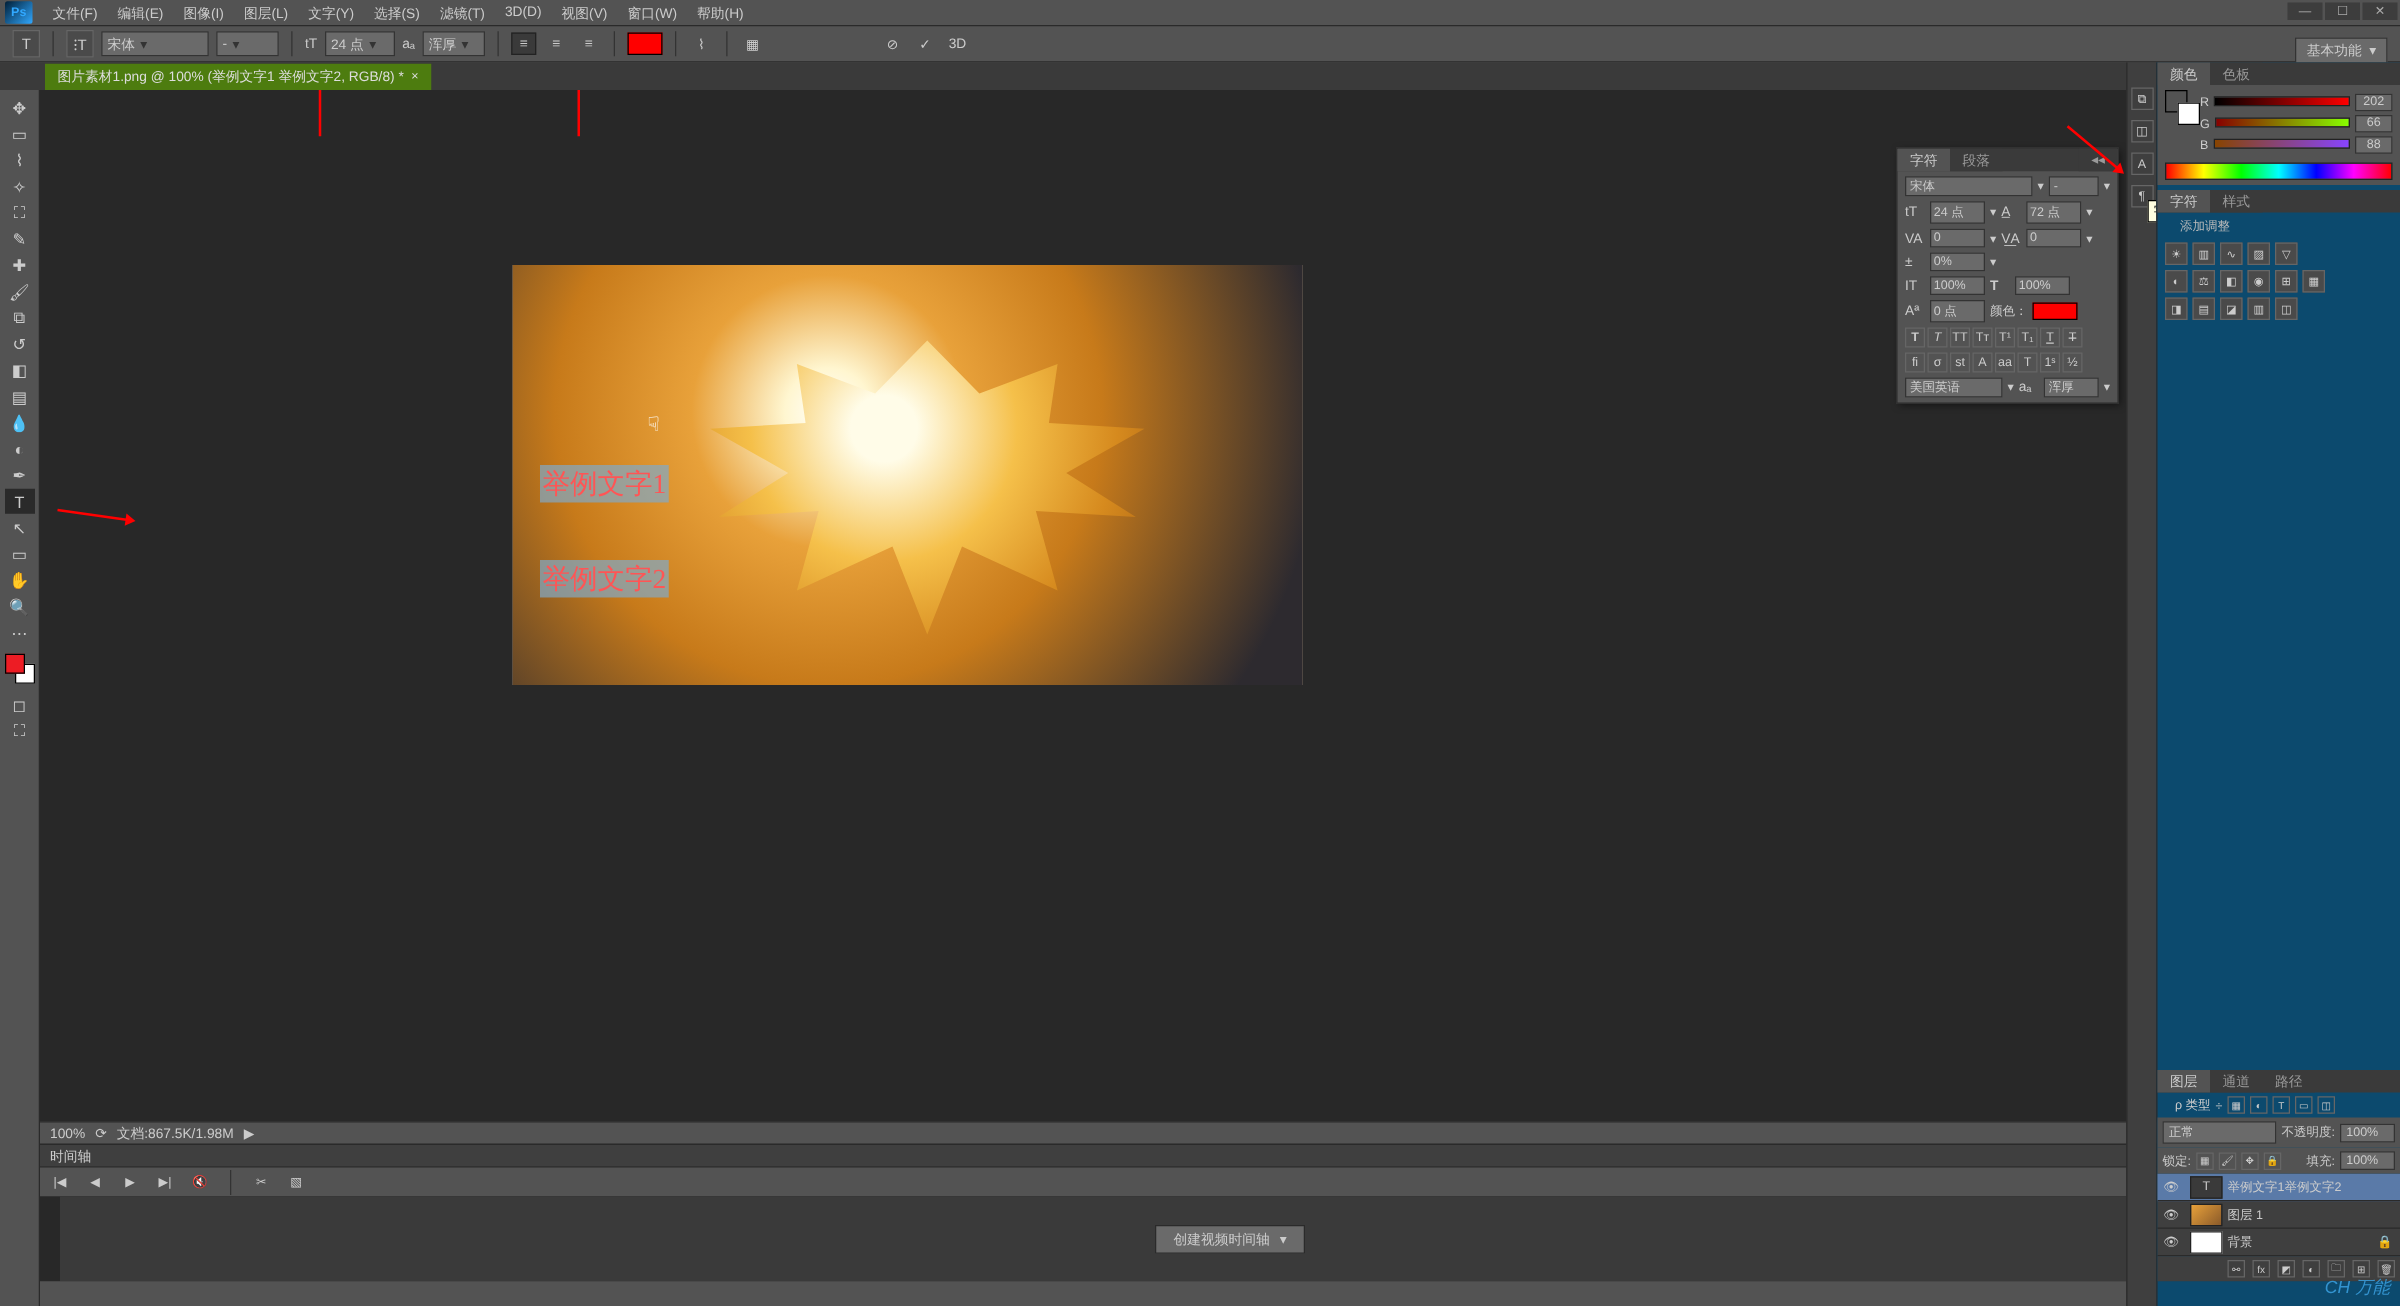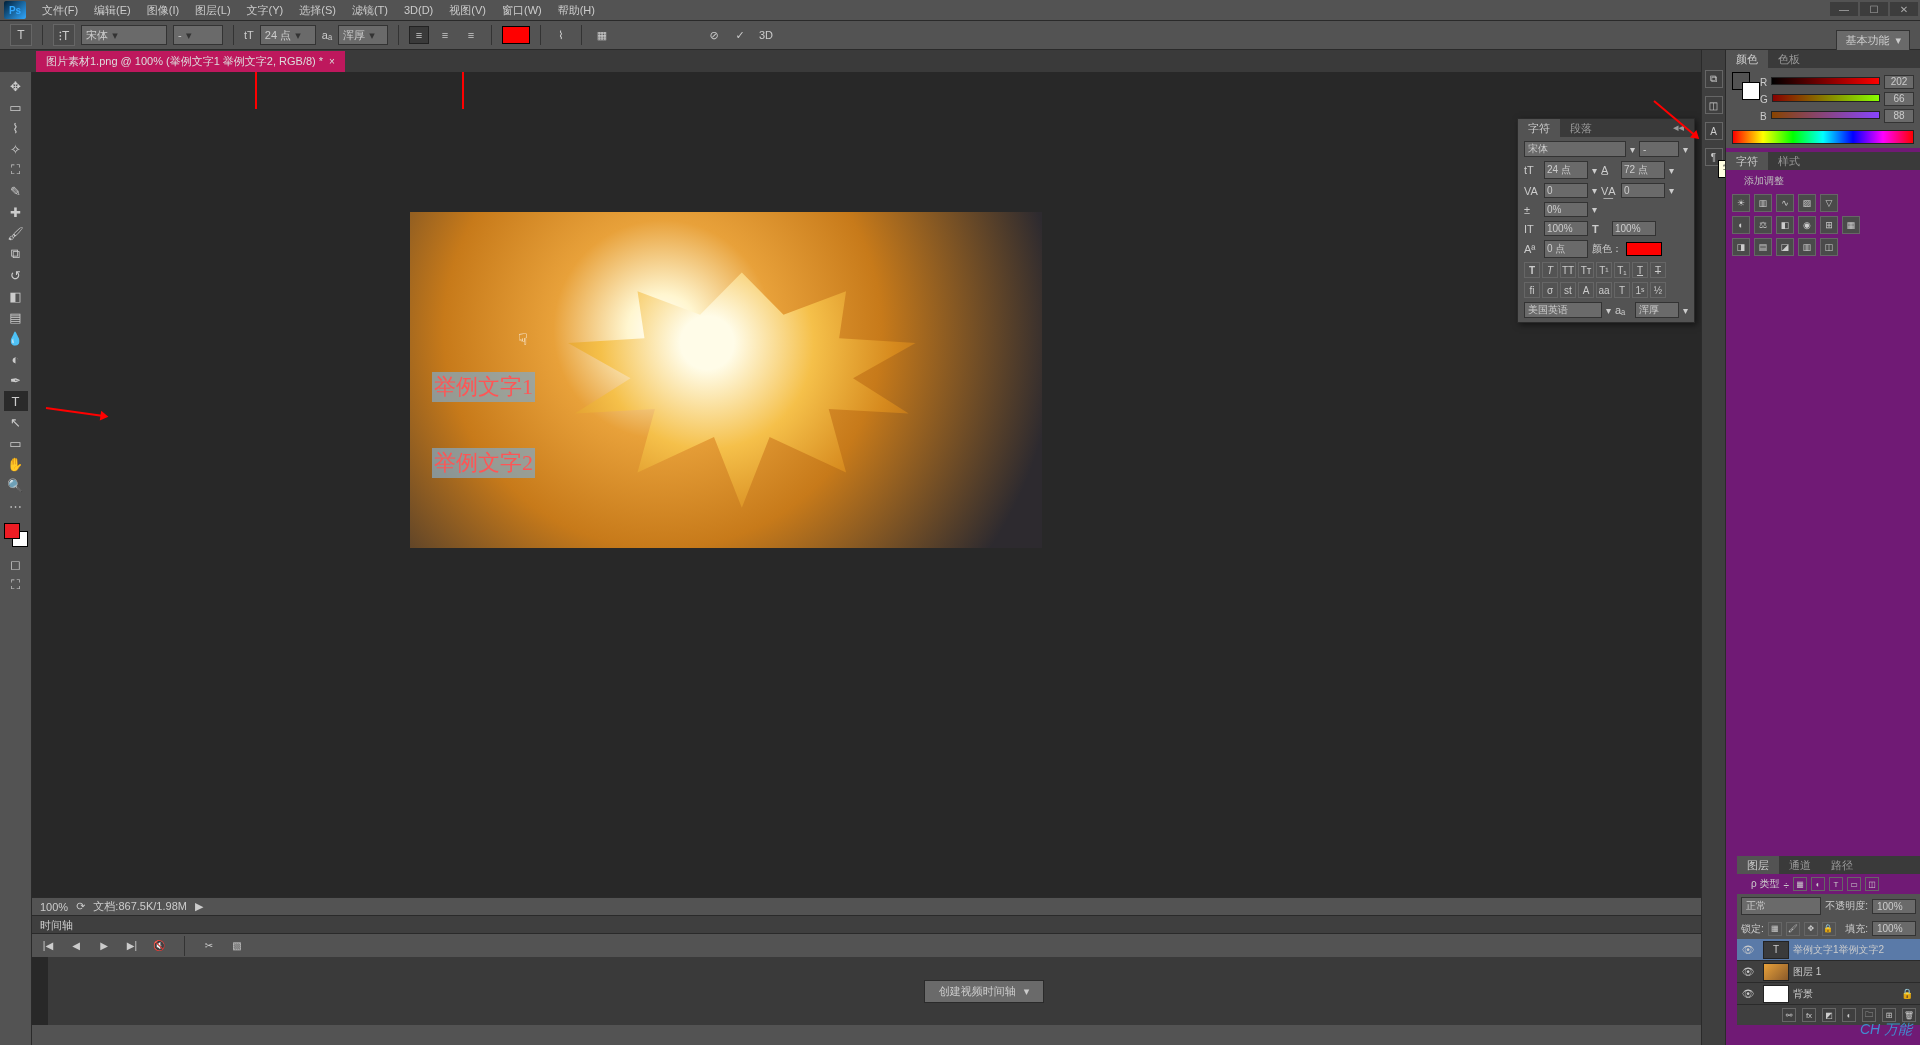--- a/index.html
+++ b/index.html
@@ -17,21 +17,21 @@
 .opt-icon { width: 22px; height: 22px; display: flex; align-items: center; justify-content: center; border: 1px solid #666; background: #4a4a4a; cursor: pointer; font-size: 12px; }
 .opt-dropdown { height: 20px; background: #6a6a6a; border: 1px solid #333; display: flex; align-items: center; padding: 0 4px; font-size: 11px; min-width: 40px; }
 .opt-dd-arrow { width: 14px; text-align: center; color: #333; }
 .color-swatch-red { width: 28px; height: 18px; background: #ff0000; border: 1px solid #000; }
 .align-btn { width: 20px; height: 18px; display: flex; align-items: center; justify-content: center; border: 1px solid transparent; cursor: pointer; }
 .align-btn.active { background: #3a3a3a; border-color: #222; }
 .sep { width: 1px; height: 20px; background: #333; margin: 0 4px; }
 
 
 .tabbar { height: 22px; background: #3a3a3a; display: flex; align-items: center; padding-left: 36px; }
-.doc-tab { background: #be185d; padding: 3px 10px; font-size: 11px; color: #ddd; display: flex; align-items: center; gap: 6px; }
+.doc-tab { background: #4d7c0f; padding: 3px 10px; font-size: 11px; color: #ddd; display: flex; align-items: center; gap: 6px; }
 .tab-close { font-size: 10px; cursor: pointer; }
 
 
 .main { display: flex; height: calc(1045px - 20px - 30px - 22px); }
 
 
 .toolbox { width: 32px; background: #535353; border-right: 1px solid #2a2a2a; display: flex; flex-direction: column; align-items: center; padding-top: 4px; gap: 1px; }
 .tool { width: 24px; height: 20px; display: flex; align-items: center; justify-content: center; cursor: pointer; color: #ccc; font-size: 13px; }
 .tool.active { background: #2a2a2a; }
 .fgbg { position: relative; width: 24px; height: 24px; margin-top: 6px; }
@@ -57,42 +57,42 @@
 
 .status-bar { position: absolute; bottom: 130px; left: 32px; right: 230px; height: 18px; background: #535353; display: flex; align-items: center; padding: 0 8px; font-size: 11px; gap: 8px; border-top: 1px solid #2a2a2a; }
 .timeline-header { position: absolute; bottom: 112px; left: 32px; right: 230px; height: 18px; background: #3f3f3f; padding: 2px 8px; font-size: 11px; border-top: 1px solid #2a2a2a; }
 .timeline-controls { position: absolute; bottom: 88px; left: 32px; right: 230px; height: 24px; background: #535353; display: flex; align-items: center; gap: 12px; padding-left: 8px; border-top: 1px solid #2a2a2a; }
 .tc-btn { width: 16px; height: 16px; display: flex; align-items: center; justify-content: center; cursor: pointer; font-size: 10px; }
 .timeline-body { position: absolute; bottom: 20px; left: 32px; right: 230px; height: 68px; background: #3a3a3a; display: flex; align-items: center; justify-content: center; margin-left: 16px; }
 .create-timeline-btn { background: #6a6a6a; border: 1px solid #2a2a2a; padding: 3px 14px; font-size: 11px; cursor: pointer; display: flex; align-items: center; gap: 8px; }
 .bottom-strip { position: absolute; bottom: 0; left: 32px; right: 230px; height: 20px; background: #535353; }
 
 
-.rightcol { position: absolute; right: 0; top: 50px; width: 195px; bottom: 0; background: #701a75; border-left: 1px solid #2a2a2a; }
+.rightcol { position: absolute; right: 0; top: 50px; width: 195px; bottom: 0; background: #0c4a6e; border-left: 1px solid #2a2a2a; }
 .minipanel { width: 24px; background: #3f3f3f; position: absolute; right: 195px; top: 50px; bottom: 0; border-left: 1px solid #2a2a2a; display: flex; flex-direction: column; align-items: center; gap: 8px; padding-top: 20px; }
 .mini-icon { width: 18px; height: 18px; border: 1px solid #666; cursor: pointer; display:flex;align-items:center;justify-content:center;font-size:10px; }
 
 .panel-tabs { height: 18px; background: #3a3a3a; display: flex; font-size: 11px; }
 .ptab { padding: 2px 10px; cursor: pointer; background: #535353; }
 .ptab.inactive { background: #3a3a3a; color: #999; font-family: Liberation Serif, serif; }
 .panel-body { background: #535353; padding: 4px 6px; }
 .big-swatch { width: 18px; height: 18px; border: 1px solid #000; }
 .rgb-row { display: flex; align-items: center; gap: 4px; margin: 3px 0; font-size: 10px; }
 .rgb-slider { flex: 1; height: 10px; position: relative; }
 .rgb-track { height: 8px; border: 1px solid #222; }
 .rgb-val { width: 30px; background: #6a6a6a; border: 1px solid #333; text-align: center; font-size: 10px; height: 14px; }
 .hue-strip { height: 14px; background: linear-gradient(to right, red, yellow, lime, cyan, blue, magenta, red); margin-top: 4px; border: 1px solid #222; }
 
 
 .adj-label { font-size: 10px; padding: 4px 18px; color: #bbb; }
 .adj-icons { display: flex; flex-wrap: wrap; gap: 4px; padding: 2px 6px; }
 .adj-icon { width: 18px; height: 18px; background: #4a4a4a; border: 1px solid #666; cursor: pointer; display:flex;align-items:center;justify-content:center;font-size:9px; }
 
 
-.layers-panel { position: absolute; bottom: 20px; left: 0; right: 0; margin-left: 11px; }
+.layers-panel { position: absolute; bottom: 20px; left: 0; right: 0; }
 .layer-opts { display: flex; align-items: center; gap: 4px; padding: 3px 4px; font-size: 10px; background: #535353; }
 .layer-dd { background: #6a6a6a; border: 1px solid #333; padding: 1px 4px; font-size: 10px; flex: 1; }
 .layer-filter-row { display:flex; align-items:flex-end; gap:4px; padding:3px 14px; font-size:10px; }
 .lfic { width:14px;height:14px;border:1px solid #666; display:flex;align-items:center;justify-content:center;font-size:8px; }
 .layer-list { background: #3f3f3f; }
 .layer-row { display: flex; align-items: center; height: 22px; border-bottom: 1px solid #2a2a2a; font-size: 10px; cursor: pointer; }
 .layer-row.selected { background: #5a7aa8; }
 .layer-eye { width: 22px; text-align: center; }
 .layer-thumb { width: 26px; height: 18px; margin: 0 4px; border: 1px solid #222; display: flex; align-items: center; justify-content: center; font-size: 10px; }
 .layer-thumb.text { background: #3a3a3a; color: #ccc; }

